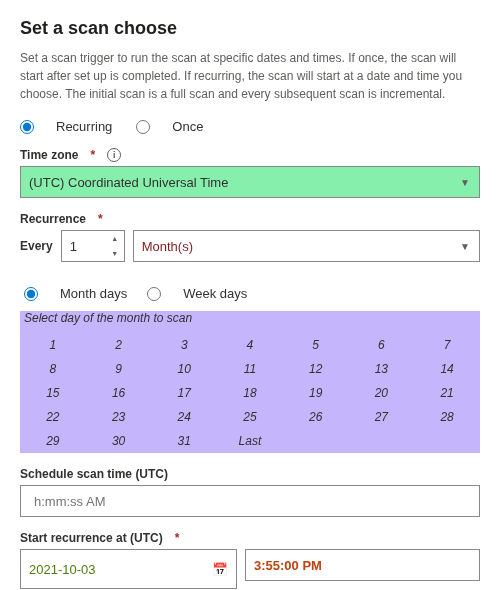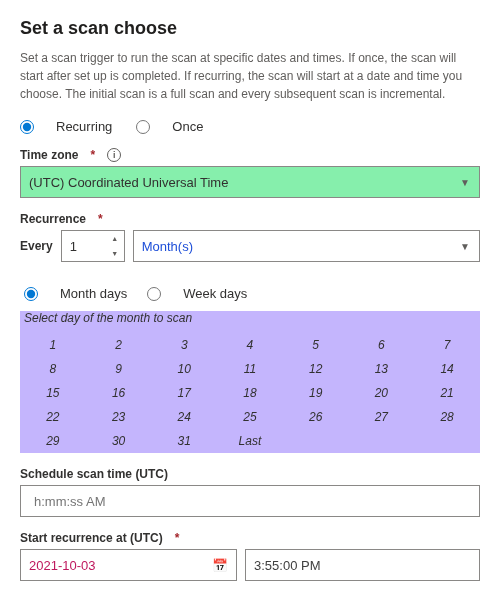--- a/index.html
+++ b/index.html
@@ -139,21 +139,21 @@
     }
     .period-select-wrapper {
       position: relative;
       flex: 1;
     }
     .period-select {
       width: 100%;
       border: 1px solid #8a8886;
       padding: 6px 32px 6px 8px;
       font-size: 13px;
-      color: #1d4ed8;
+      color: #7f1d1d;
       background: #fff;
       appearance: none;
       cursor: pointer;
       height: 32px;
     }
     .month-week-radio {
       display: flex;
       align-items: center;
       gap: 20px;
       margin-bottom: 10px;
@@ -201,39 +201,40 @@
     }
     .date-input-wrapper {
       position: relative;
       flex: 1;
     }
     .date-input {
       width: 100%;
       border: 1px solid #8a8886;
       padding: 6px 32px 6px 8px;
       font-size: 13px;
-      height: 32px;
-      color: #be185d;
+      height: 40px;
+      color: #4d7c0f;
     }
     .calendar-icon {
       position: absolute;
       right: 8px;
       top: 50%;
       transform: translateY(-50%);
       pointer-events: none;
       color: #605e5c;
       font-size: 13px;
     }
     .time-value-input {
       flex: 1;
       border: 1px solid #8a8886;
       padding: 6px 8px;
       font-size: 13px;
       height: 32px;
-      color: #404040;
+      color: #c2410c;
+      font-weight: bold;
     }
     .checkbox-row {
       display: flex;
       align-items: center;
       gap: 8px;
       margin-bottom: 20px;
     }
     .checkbox-row input[type="checkbox"] {
       width: 14px;
       height: 14px;

